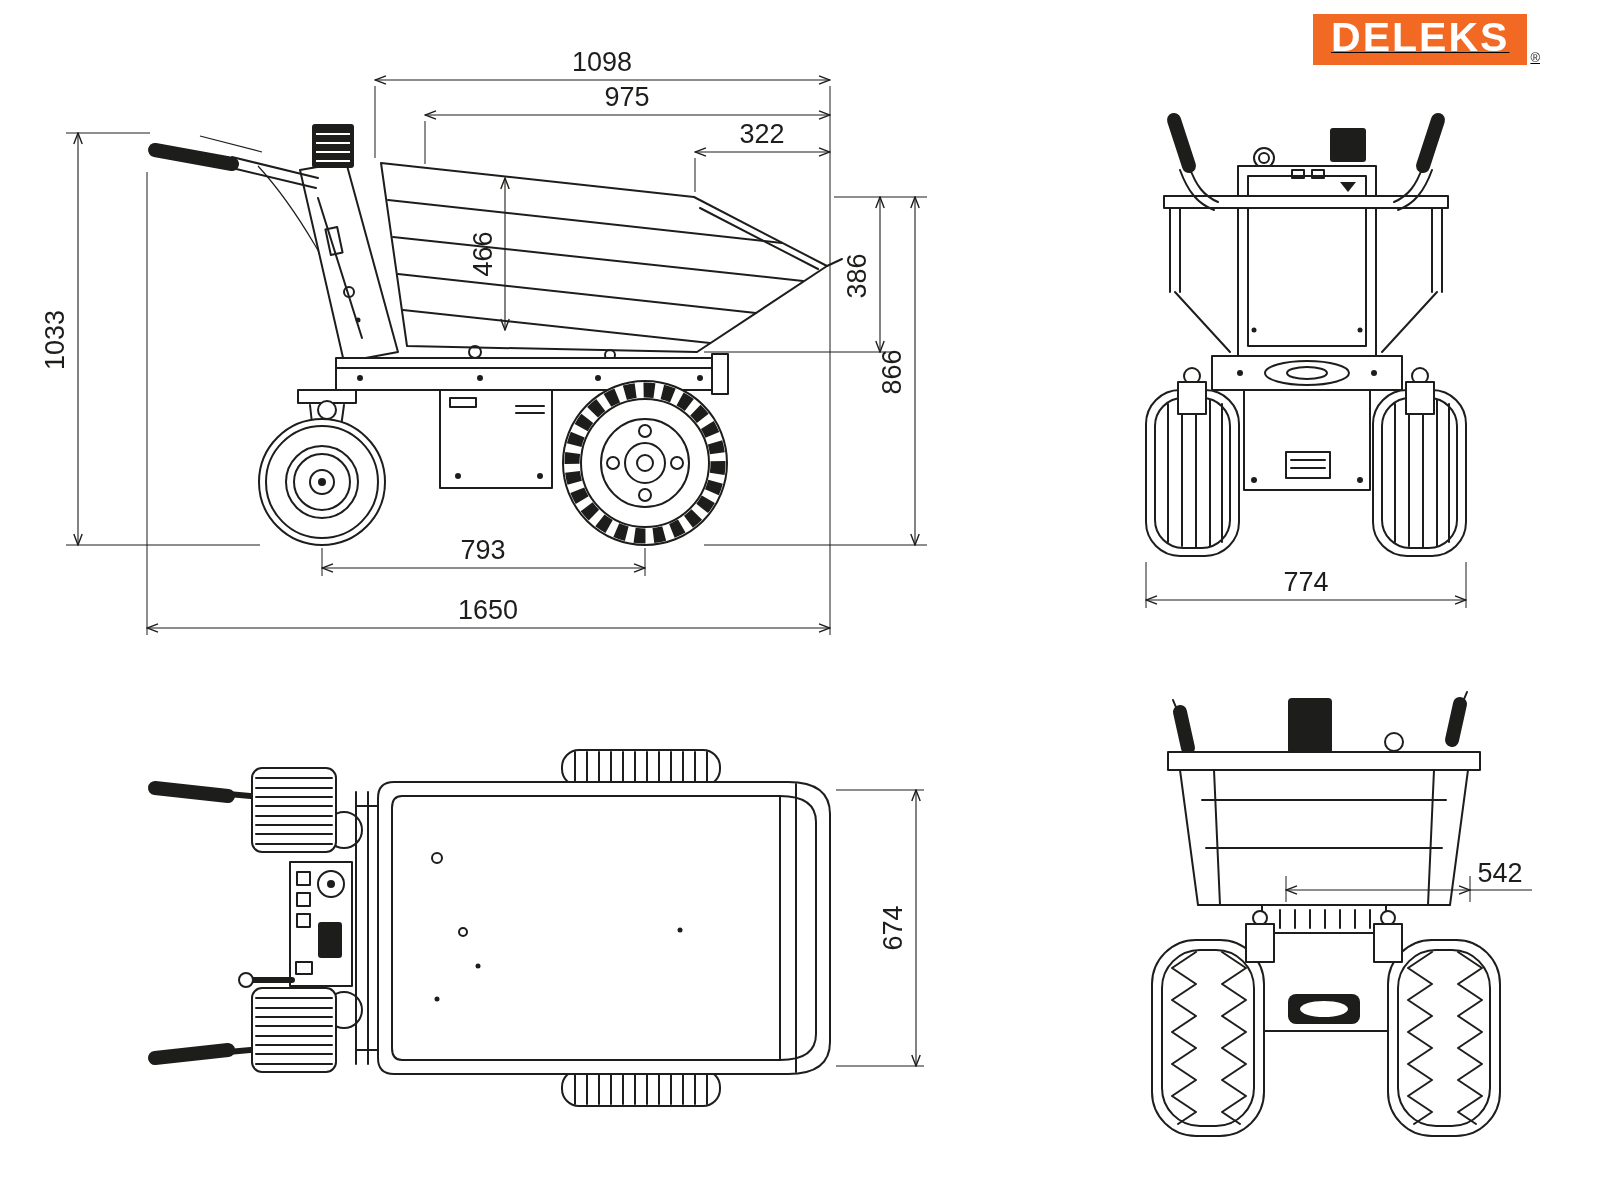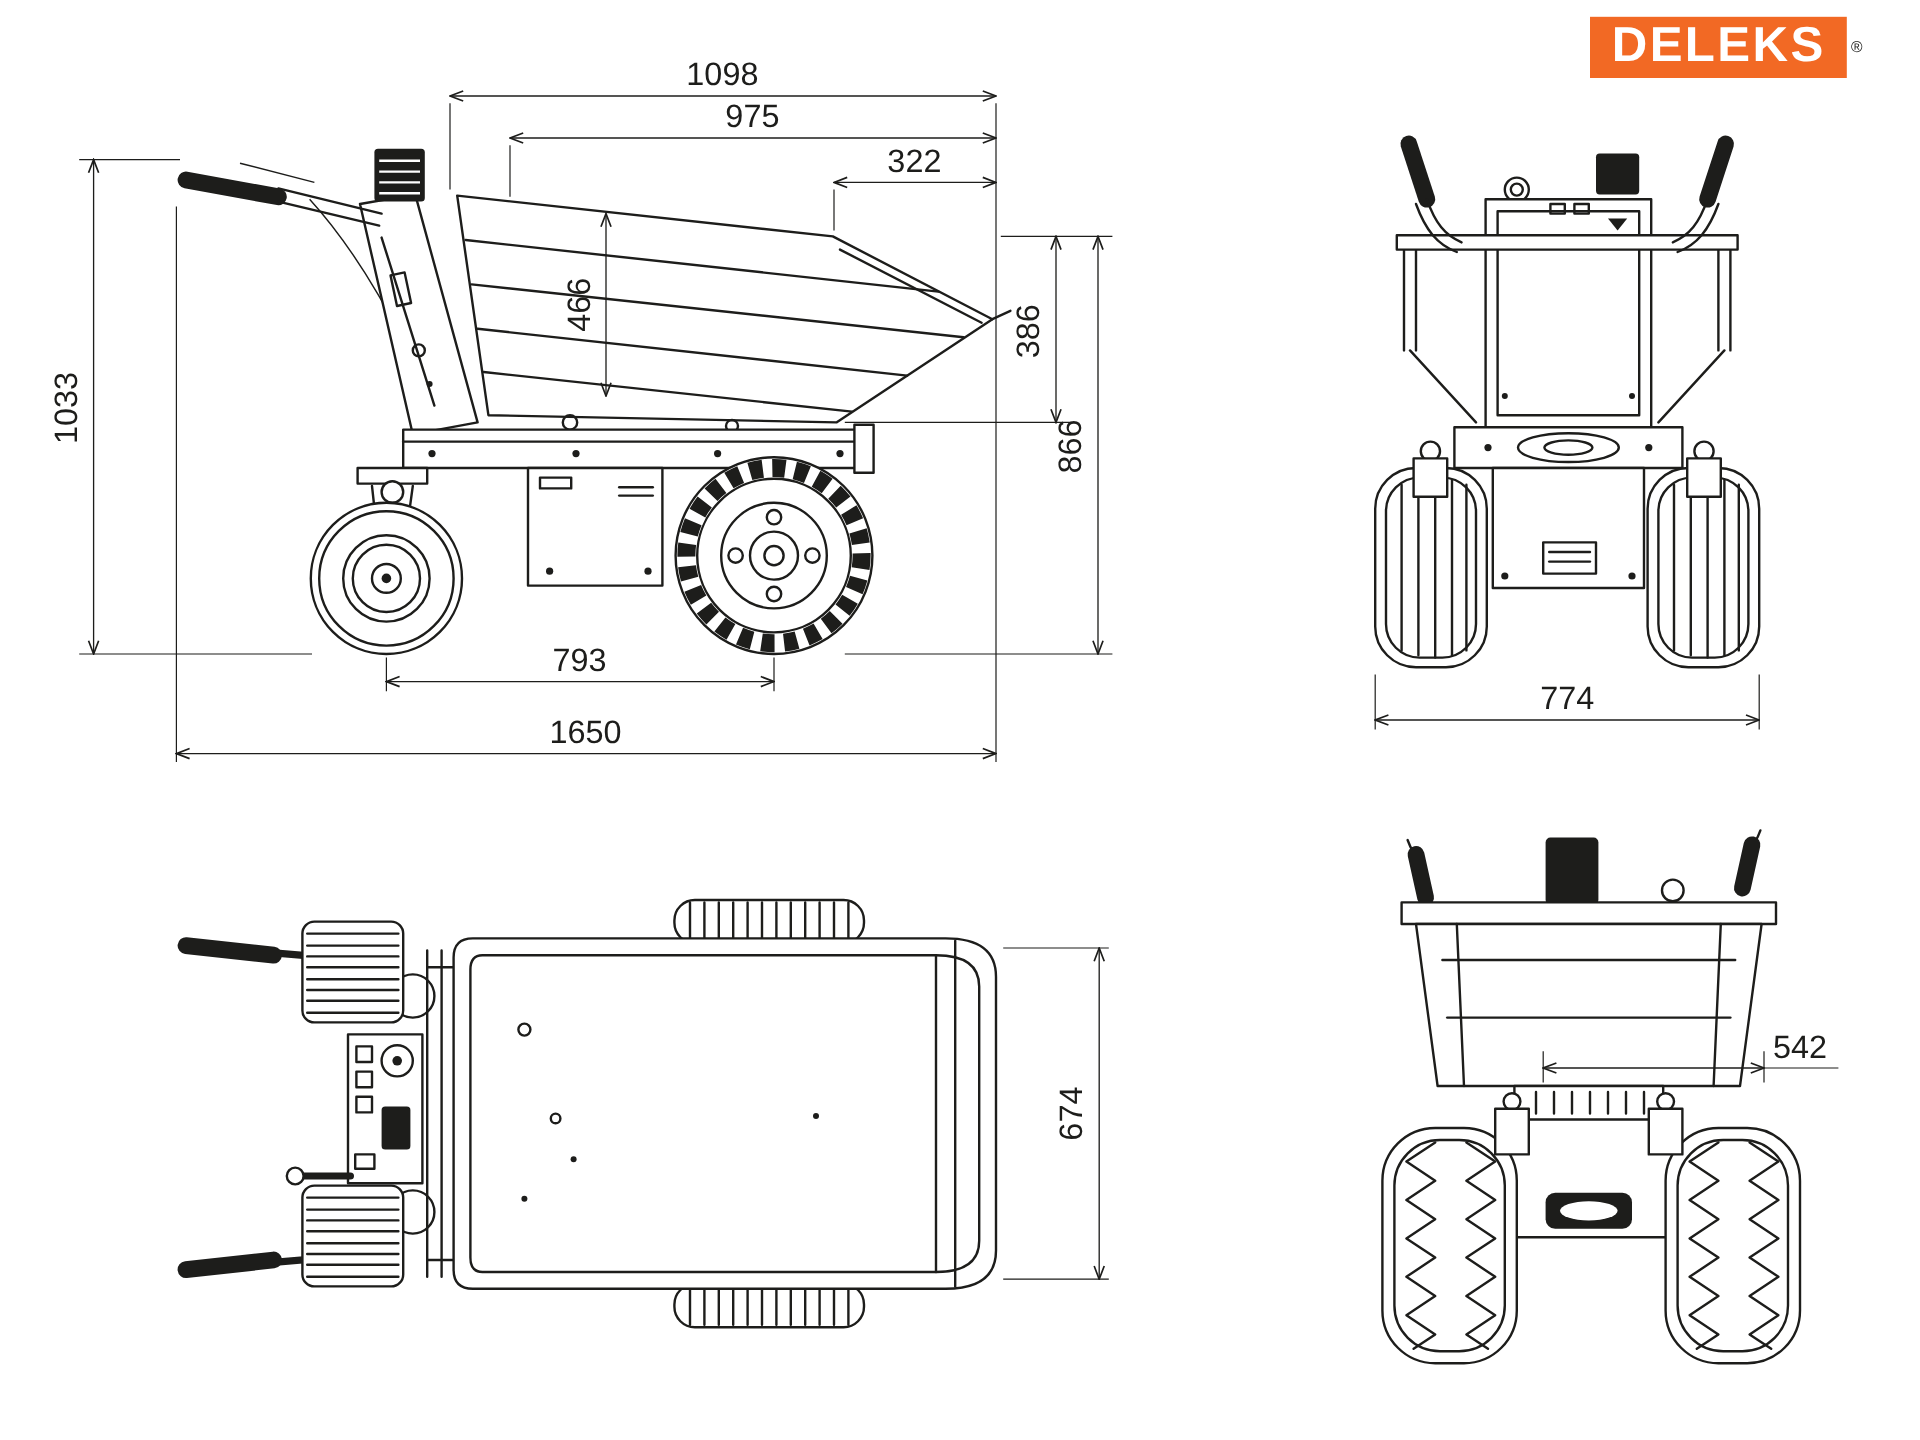--- a/index.html
+++ b/index.html
@@ -2,21 +2,21 @@
 <html style="--line: #1d1d1b; --brand: #F26924;"><head>
 <meta charset="utf-8">
 <title>DELEKS</title>
 <style>
   html,body { margin:0; padding:0; background:#ffffff; }
   .page { position:relative; width:1600px; height:1200px; background:#fff; overflow:hidden;
           font-family:"Liberation Sans", sans-serif; }
   .page svg { position:absolute; left:0; top:0; }
 
   
-  .logo-wrap { position:absolute; top:14px; right:48px; display:flex; align-items:center; z-index:5; }
+  .logo-wrap { position:absolute; top:14px; right:60px; display:flex; align-items:flex-end; z-index:5;text-decoration:underline; }
   .logo-box  { background:var(--brand,#F26924); padding:3px 18px 7px 18px; }
   .logo-text { color:#ffffff; font-weight:bold; font-size:41px; letter-spacing:2px; line-height:1; }
   .logo-reg  { font-size:13px; color:#1d1d1b; margin-left:3px; margin-top:-2px; }
 
   
   .ml   { fill:none; stroke:var(--line,#1d1d1b); stroke-width:2; stroke-linecap:round; stroke-linejoin:round; }
   .mlw  { fill:#ffffff; stroke:var(--line,#1d1d1b); stroke-width:2; stroke-linejoin:round; }
   .ml2  { fill:none; stroke:var(--line,#1d1d1b); stroke-width:6; stroke-linecap:round; }
   .thin { fill:none; stroke:var(--line,#1d1d1b); stroke-width:1.2; }
   .grip { fill:none; stroke:var(--line,#1d1d1b); stroke-width:14; stroke-linecap:round; }

